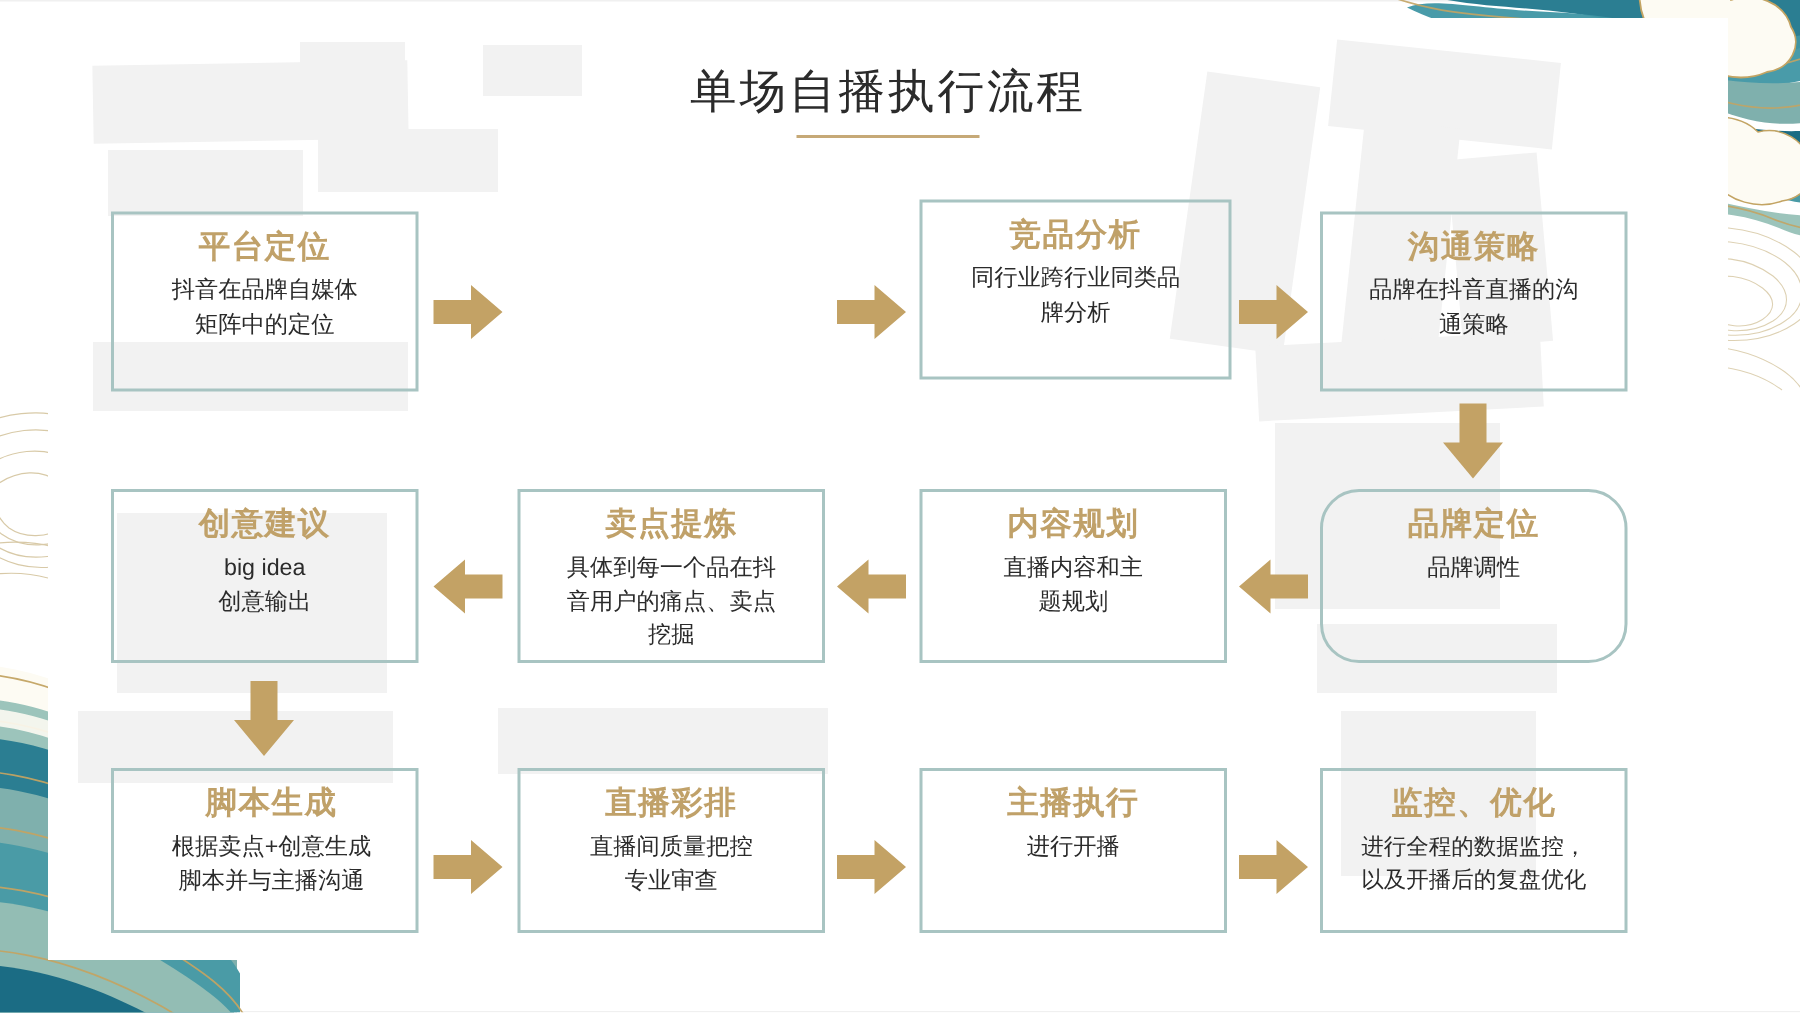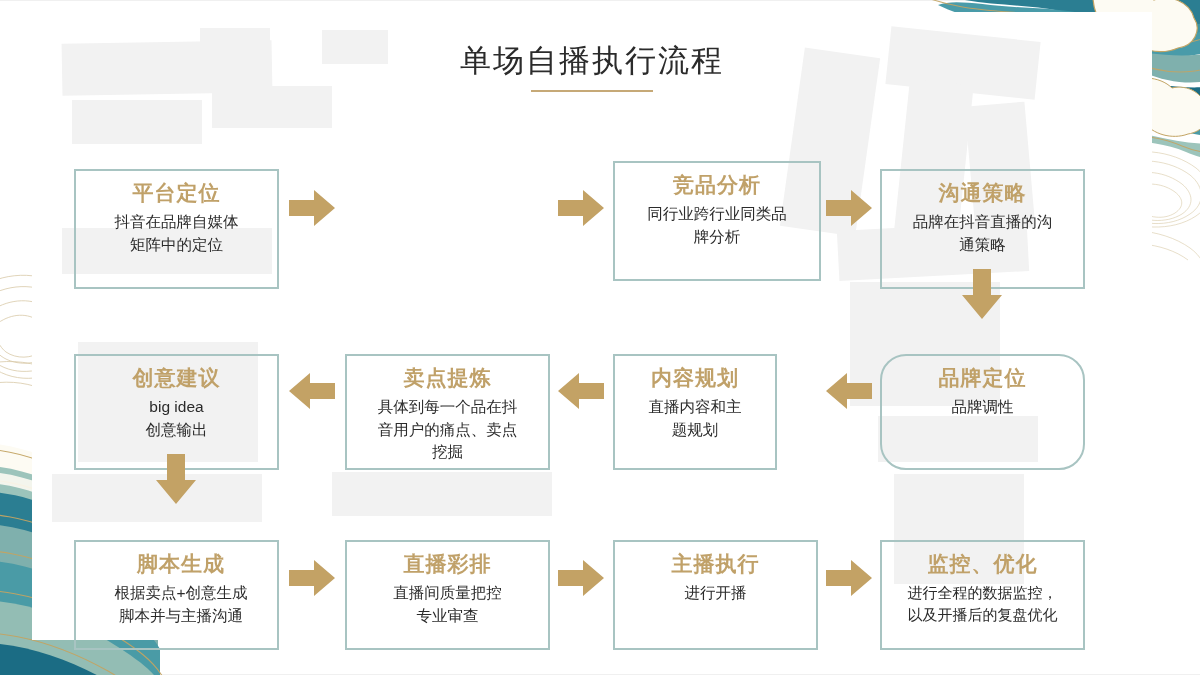--- a/index.html
+++ b/index.html
@@ -69,21 +69,20 @@
   }
 
   
   .box {
     position: absolute;
     border: 2px solid #a8c4c2;
     background: transparent;
     z-index: 5;
     padding: 9px 8px 8px;
     text-align: center;
-    margin-top: 28px;
   }
   .box-title {
     font-family: "Liberation Sans", "DejaVu Sans", sans-serif;
     font-size: 21px;
     font-weight: bold;
     color: #c0a169;
     letter-spacing: 1px;
     line-height: 1.25;
     margin-bottom: 5px;
   }
@@ -237,21 +236,21 @@
       <div class="box-body light">创意输出</div>
     </div>
 
     <div class="box" style="left:313px; top:314px; width:205px; height:116px;">
       <div class="box-title">卖点提炼</div>
       <div class="box-body">具体到每一个品在抖</div>
       <div class="box-body">音用户的痛点、卖点</div>
       <div class="box-body">挖掘</div>
     </div>
 
-    <div class="box" style="left:581px; top:314px; width:164px; height:116px;">
+    <div class="box" style="left:581px; top:314px; width:205px; height:116px;">
       <div class="box-title">内容规划</div>
       <div class="box-body light">直播内容和主</div>
       <div class="box-body light">题规划</div>
     </div>
 
     <div class="box" style="left:848px; top:314px; width:205px; height:116px;border-radius:26px;">
       <div class="box-title">品牌定位</div>
       <div class="box-body light">品牌调性</div>
     </div>
 

